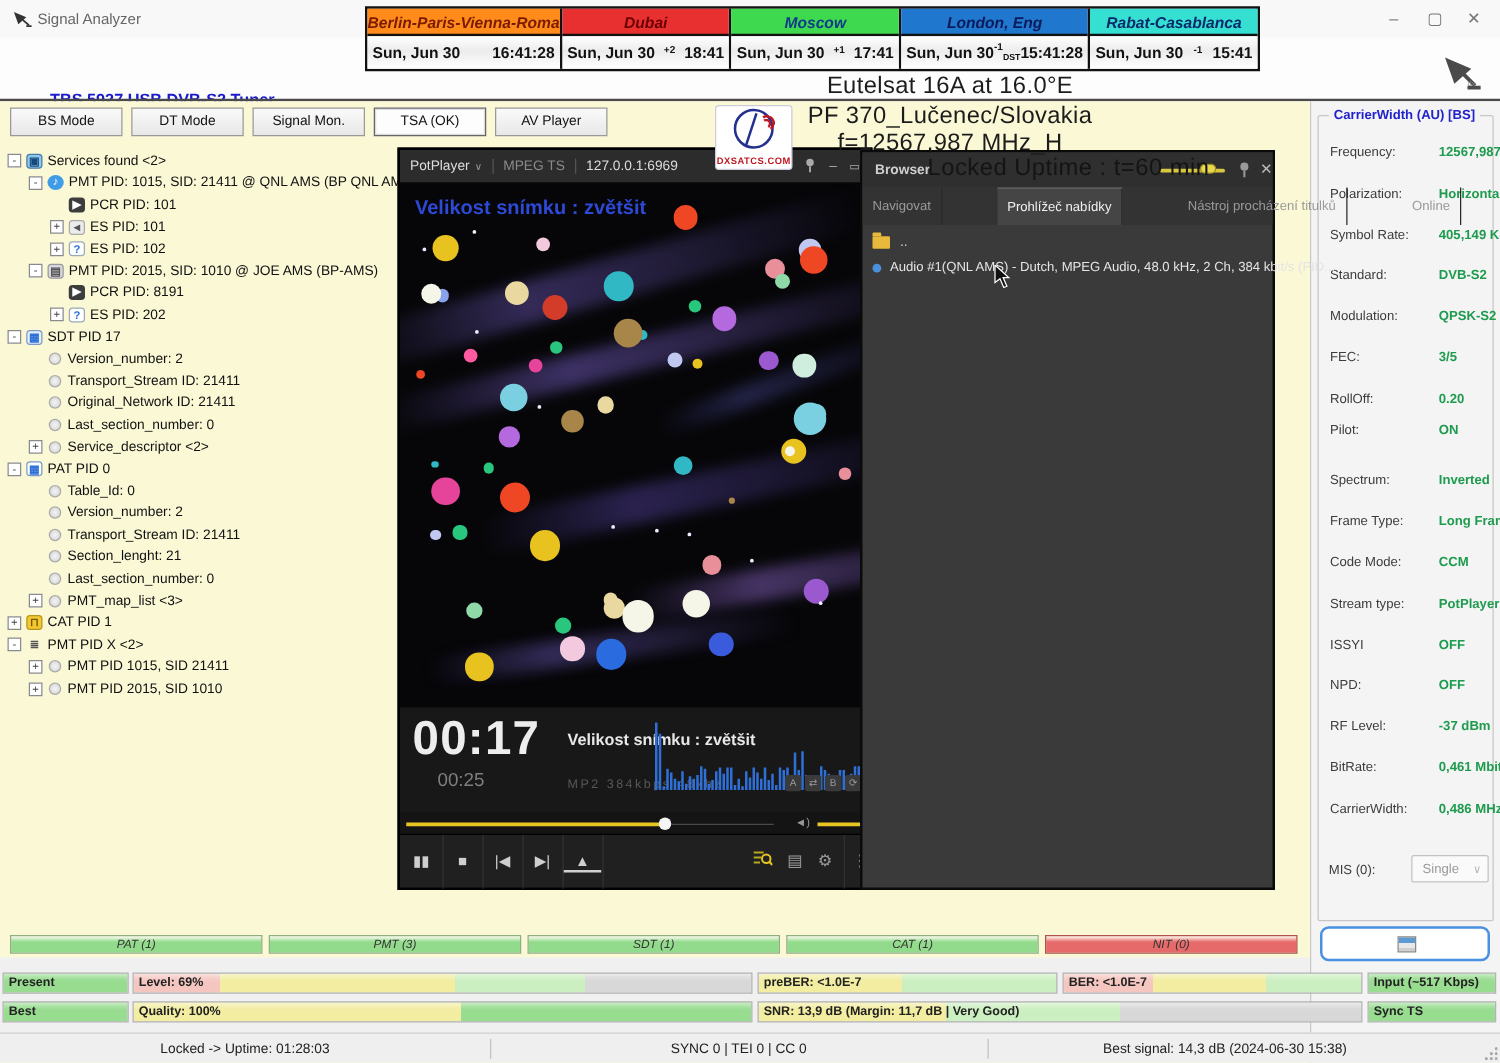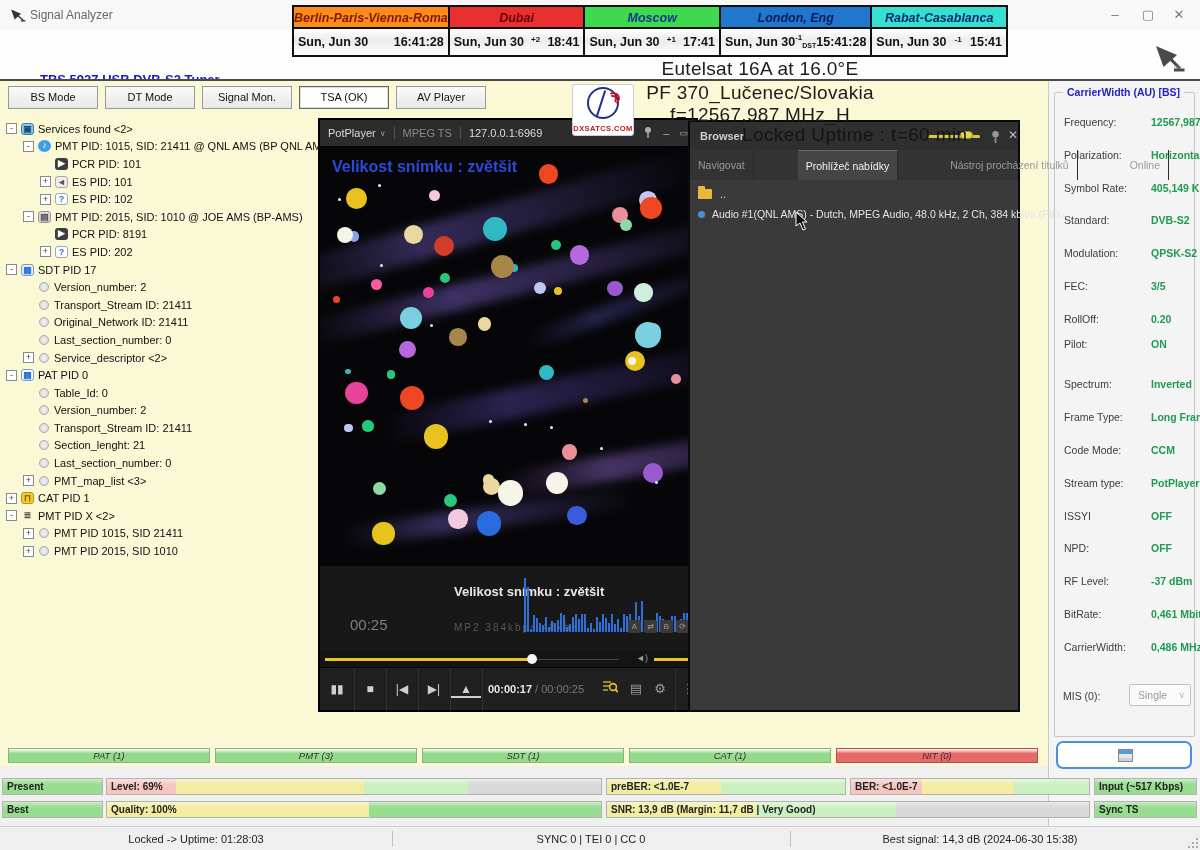--- a/index.html
+++ b/index.html
@@ -444,20 +444,21 @@
       <div class="vdot" style="height: 3px; width: 3px; left: 61.2891%; top: 66.741%; background: rgb(232, 240, 255);"></div>
       <div class="vdot" style="height: 3px; width: 3px; left: 89.0348%; top: 79.7545%; background: rgb(232, 240, 255);"></div>
       <div class="vdot" style="height: 3px; width: 3px; left: 44.9623%; top: 65.1356%; background: rgb(232, 240, 255);"></div>
       <div class="vdot" style="height: 3px; width: 3px; left: 16.0637%; top: 28.2136%; background: rgb(232, 240, 255);"></div>
       <div class="vdot" style="height: 3px; width: 3px; left: 15.5225%; top: 9.05244%; background: rgb(232, 240, 255);"></div>
       <div class="vdot" style="height: 3px; width: 3px; left: 29.1886%; top: 42.4837%; background: rgb(232, 240, 255);"></div>
       <div class="vdot" style="height: 3px; width: 3px; left: 54.1888%; top: 65.8915%; background: rgb(232, 240, 255);"></div>
       <div class="vdot" style="height: 3px; width: 3px; left: 74.4214%; top: 71.7072%; background: rgb(232, 240, 255);"></div>
     </div>
   <div id="pp-info">
+    <div id="pp-clock">00:17</div>
     <div id="pp-total">00:25</div>
     <div id="pp-osd2">Velikost snímku : zvětšit</div>
     <div id="pp-codec">MP2    384kbps    48khz</div>
     <div id="spectrum">
         <div style="height: 54px;"></div>
         <div style="height: 45px;"></div>
         <div style="height: 3.18728px;"></div>
         <div style="height: 16.9913px;"></div>
         <div style="height: 14.1845px;"></div>
         <div style="height: 9.48835px;"></div>
@@ -530,23 +531,20 @@
     <span class="pc-btn" style="left:2px">▮▮</span>
     <span class="pc-sep" style="left:34px"></span>
     <span class="pc-btn" style="left:35px">■</span>
     <span class="pc-sep" style="left:66px"></span>
     <span class="pc-btn" style="left:67px">|◀</span>
     <span class="pc-sep" style="left:98px"></span>
     <span class="pc-btn" style="left:99px">▶|</span>
     <span class="pc-sep" style="left:130px"></span>
     <span class="pc-btn" style="left:131px;border-bottom:2px solid #cfcfcf;height:26px;line-height:34px;top:4px">▲</span>
     <span class="pc-sep" style="left:162px"></span>
-    <span id="pp-timetxt">
-      <span>00:00:17</span> <span class="dim">/ 00:00:25</span>
-    </span>
     <span class="pc-ic" style="left:280px">
       <svg width="16" height="14" viewBox="0 0 16 14">
           <line x1="1" y1="3" x2="9" y2="3" stroke="#b8a820" stroke-width="1.6"></line>
           <line x1="1" y1="7" x2="7" y2="7" stroke="#b8a820" stroke-width="1.6"></line>
           <line x1="1" y1="11" x2="6" y2="11" stroke="#b8a820" stroke-width="1.6"></line>
           <circle cx="11" cy="8" r="3.4" fill="none" stroke="#e8c520" stroke-width="1.6"></circle>
           <line x1="13.5" y1="10.5" x2="16" y2="13" stroke="#e8c520" stroke-width="1.8"></line>
         </svg>
     </span>
     <span class="pc-ic" style="left:306px">▤</span>

